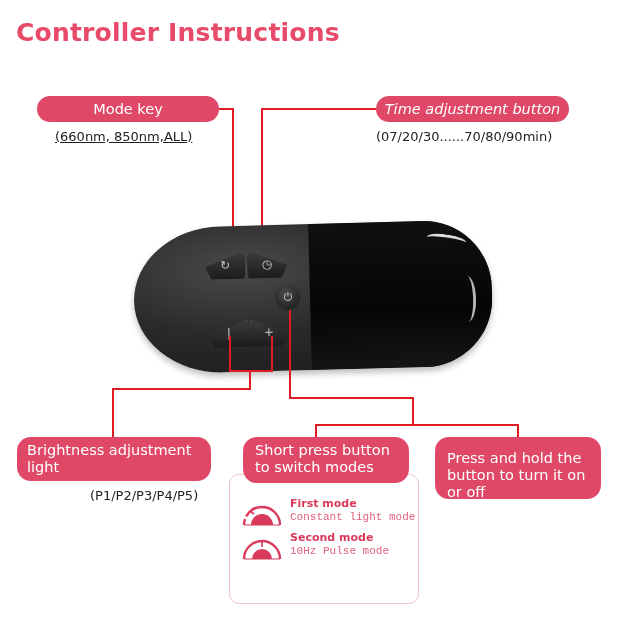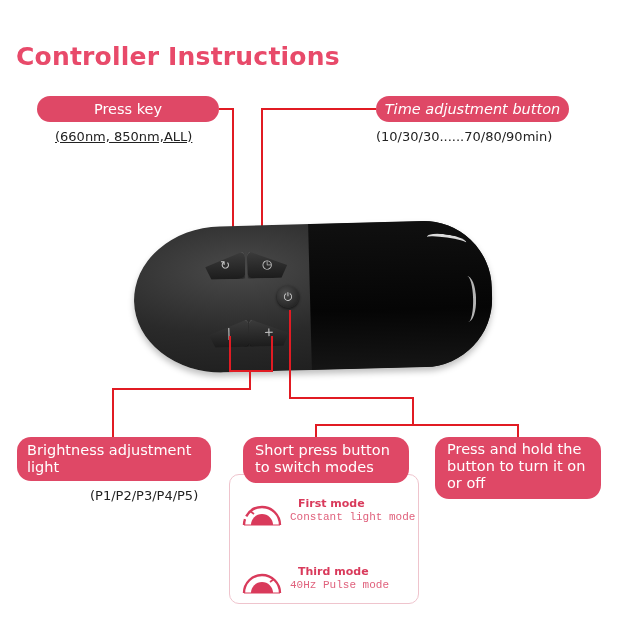--- a/index.html
+++ b/index.html
@@ -3,21 +3,21 @@
   <meta charset="utf-8">
   <style>
     html, body { margin: 0; padding: 0; }
     body {
       width: 624px; height: 624px; position: relative; overflow: hidden;
       background: #ffffff;
       font-family: "DejaVu Sans", "Liberation Sans", sans-serif;
     }
     .title {
       position: absolute; left: 16px; top: 18px;
-      font-size: 25px; font-weight: bold; color: #e84a6a; letter-spacing: 0.2px; margin-top: 24px;
+      font-size: 25px; font-weight: bold; color: #e84a6a; letter-spacing: 0.2px;
     }
     .pill {
       position: absolute; background: #df4866; color: #fff;
       border-radius: 14px; box-sizing: border-box;
       font-size: 14.5px; line-height: 17px;
     }
     .pill.center { text-align: center; }
     .sub {
       position: absolute; font-size: 13px; color: #222; white-space: nowrap;
     }
@@ -66,40 +66,39 @@
       position: absolute; left: 229px; top: 474px; width: 190px; height: 130px;
       border: 1.5px solid #efc4cd; border-radius: 10px; box-sizing: border-box;
     }
     .mode {
       position: absolute; left: 10px; width: 175px; height: 34px;
     }
     .mode svg { position: absolute; left: 0; top: 0; }
     .mode .mname {
       position: absolute; left: 50px; top: 0px; font-size: 11px; font-weight: bold; color: #d93a5b;
       white-space: nowrap;
-      margin-left: 8px;
     }
     .mode .mdesc {
       position: absolute; left: 50px; top: 14px; font-size: 11px; color: #e0627d; white-space: nowrap; font-family: Liberation Mono, monospace;
     }
   </style>
 </head>
 <body>
 
 <div class="title">Controller Instructions</div>
 
 <div class="pill center" style="left:37px; top:96px; width:182px; height:26px; line-height:26px;">
-  <span>Press key</span>
+  <span>Mode key</span>
 </div>
 <div class="sub" style="left:55px; top:129px;text-decoration:underline;">(660nm, 850nm,ALL)</div>
 
 <div class="pill center" style="left:376px; top:96px; width:193px; height:26px; line-height:26px;font-style:italic;">
   <span>Time adjustment button</span>
 </div>
-<div class="sub" style="left:376px; top:129px;">(10/30/30......70/80/90min)</div>
+<div class="sub" style="left:376px; top:129px;">(07/20/30......70/80/90min)</div>
 
 <div class="line" style="left:219px; top:108px; width:14px; height:2px;"></div>
 <div class="line" style="left:232px; top:108px; width:2px; height:144px;"></div>
 <div class="line" style="left:261px; top:108px; width:115px; height:2px;"></div>
 <div class="line" style="left:261px; top:108px; width:2px; height:144px;"></div>
 
 <div class="remote">
   <div class="screen">
     <div class="gloss1"></div>
     <div class="gloss2"></div>
@@ -144,31 +143,31 @@
   <div class="mode" style="top:22px;">
     <svg width="44" height="30" viewBox="0 0 44 30">
       <path d="M4 28 A18 18 0 0 1 40 28" fill="none" stroke="#d93a5b" stroke-width="2.4" stroke-dasharray="6 3 60"></path>
       <path d="M11 28 A11 11 0 0 1 33 28 Z" fill="#d93a5b"></path>
       <line x1="10" y1="14" x2="14" y2="17" stroke="#d93a5b" stroke-width="1.6"></line>
       <line x1="4" y1="28" x2="40" y2="28" stroke="#d93a5b" stroke-width="1.2"></line>
     </svg>
     <div class="mname">First mode</div>
     <div class="mdesc">Constant light mode</div>
   </div>
-  <div class="mode" style="top:90px;">
+  <div class="mode" style="top:56px;">
     <svg width="44" height="30" viewBox="0 0 44 30">
       <path d="M4 28 A18 18 0 0 1 40 28" fill="none" stroke="#d93a5b" stroke-width="2.4"></path>
-      <path d="M11 28 A11 11 0 0 1 33 28 Z" fill="#d93a5b"></path>
-      <line x1="34" y1="14" x2="30" y2="17" stroke="#d93a5b" stroke-width="1.6"></line>
+      <path d="M12 28 A10 10 0 0 1 32 28 Z" fill="#d93a5b"></path>
+      <line x1="22" y1="11" x2="22" y2="16" stroke="#d93a5b" stroke-width="1.6"></line>
       <line x1="4" y1="28" x2="40" y2="28" stroke="#d93a5b" stroke-width="1.2"></line>
     </svg>
-    <div class="mname">Third mode</div>
-    <div class="mdesc">40Hz Pulse mode</div>
+    <div class="mname">Second mode</div>
+    <div class="mdesc">10Hz Pulse mode</div>
   </div>
 </div>
 
 <div class="pill" style="left:243px; top:437px; width:166px; height:46px; padding:5px 12px;">
   <span>Short press button to switch modes</span>
 </div>
 
-<div class="pill" style="left:435px; top:437px; width:166px; height:62px; padding:4px 12px;">
+<div class="pill" style="left:435px; top:437px; width:166px; height:62px; padding:13px 12px;">
   <span>Press and hold the button to turn it on or off</span>
 </div>
 
 </body></html>

